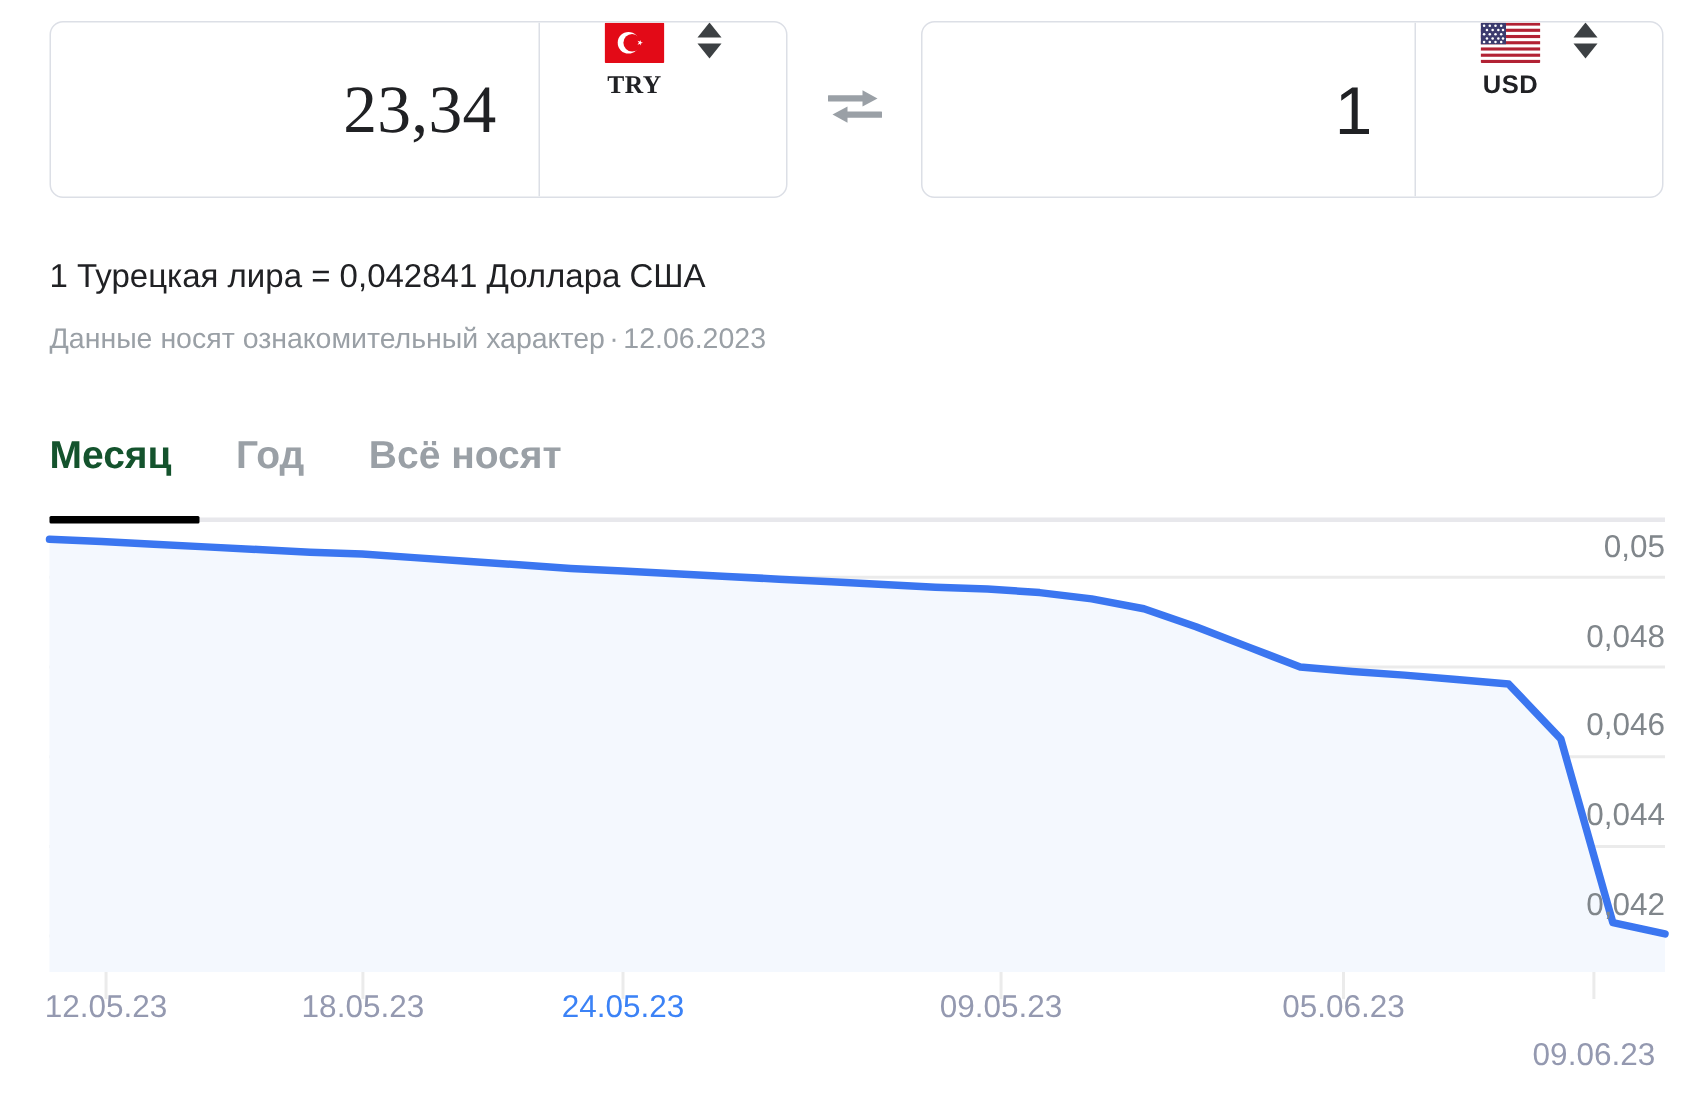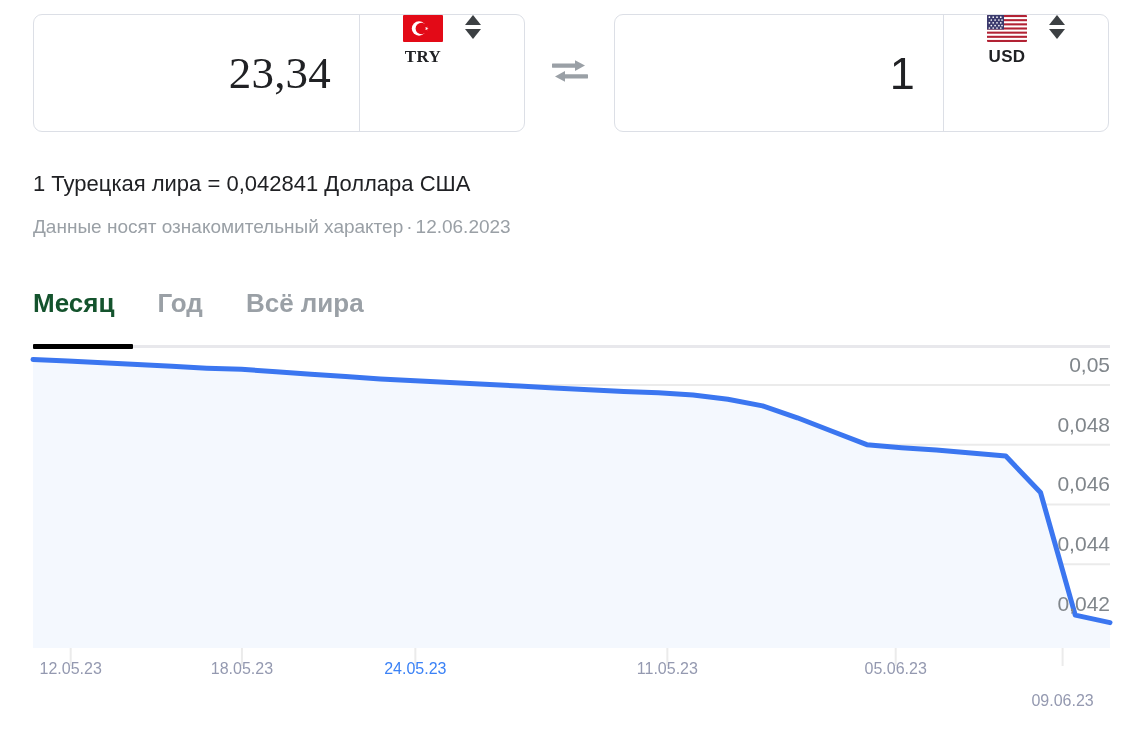--- a/index.html
+++ b/index.html
@@ -186,21 +186,21 @@
     right: 24px;
     font-size: 21px;
     color: #80868b;
     text-align: right;
     white-space: nowrap;
     background: transparent;
   }
   .xlabel {
     position: absolute;
     top: 660px;
-    font-size: 16px;
+    font-size: 21px;
     color: #9499b0;
     white-space: nowrap;
     transform: translateX(-50%);
   }
 </style>
 </head>
 <body>
 
 <div class="converter-row">
 
@@ -298,21 +298,21 @@
 
 <div class="rate-main">1 Турецкая лира = 0,042841 Доллара США</div>
 
 <div class="rate-note">
   <span>Данные носят ознакомительный характер</span><span class="sep">·</span><span>12.06.2023</span>
 </div>
 
 <div class="tabs">
   <div class="tab active">Месяц</div>
   <div class="tab">Год</div>
-  <div class="tab">Всё лира</div>
+  <div class="tab">Всё носят</div>
 </div>
 <div class="tabs-rule"></div>
 <div class="tabs-rule-active"></div>
 
 <div class="chart-wrap">
   <svg class="chart-svg" id="chart-svg" width="1134" height="378" viewBox="0 0 1134 378" xmlns="http://www.w3.org/2000/svg">
     <g id="grid-group">
         <line x1="33" x2="1110" y1="32.9072164948453" y2="32.9072164948453" stroke="#ebebeb" stroke-width="2"></line>
         <line x1="33" x2="1110" y1="92.70103092783505" y2="92.70103092783505" stroke="#ebebeb" stroke-width="2"></line>
         <line x1="33" x2="1110" y1="152.49484536082477" y2="152.49484536082477" stroke="#ebebeb" stroke-width="2"></line>
@@ -337,16 +337,16 @@
       <div class="ylabel" style="top: 120.495px; color: rgb(128, 134, 139);">0,046</div>
       <div class="ylabel" style="top: 180.289px; color: rgb(128, 134, 139);">0,044</div>
       <div class="ylabel" style="top: 240.082px; color: rgb(128, 134, 139);">0,042</div>
     </div>
 </div>
 
 <div id="xlabels">
     <div class="xlabel" style="left: 70.695px; color: rgb(148, 153, 176);">12.05.23</div>
     <div class="xlabel" style="left: 241.938px; color: rgb(148, 153, 176);">18.05.23</div>
     <div class="xlabel" style="left: 415.335px; color: #3b82f6;">24.05.23</div>
-    <div class="xlabel" style="left: 667.353px; color: rgb(148, 153, 176);">11.05.23</div>
+    <div class="xlabel" style="left: 667.353px; color: rgb(148, 153, 176);">09.05.23</div>
     <div class="xlabel" style="left: 895.677px; color: rgb(148, 153, 176);">05.06.23</div>
     <div class="xlabel" style="left: 1062.61px; color: rgb(148, 153, 176); margin-top: 32px;">09.06.23</div>
   </div>
 
 </body></html>

